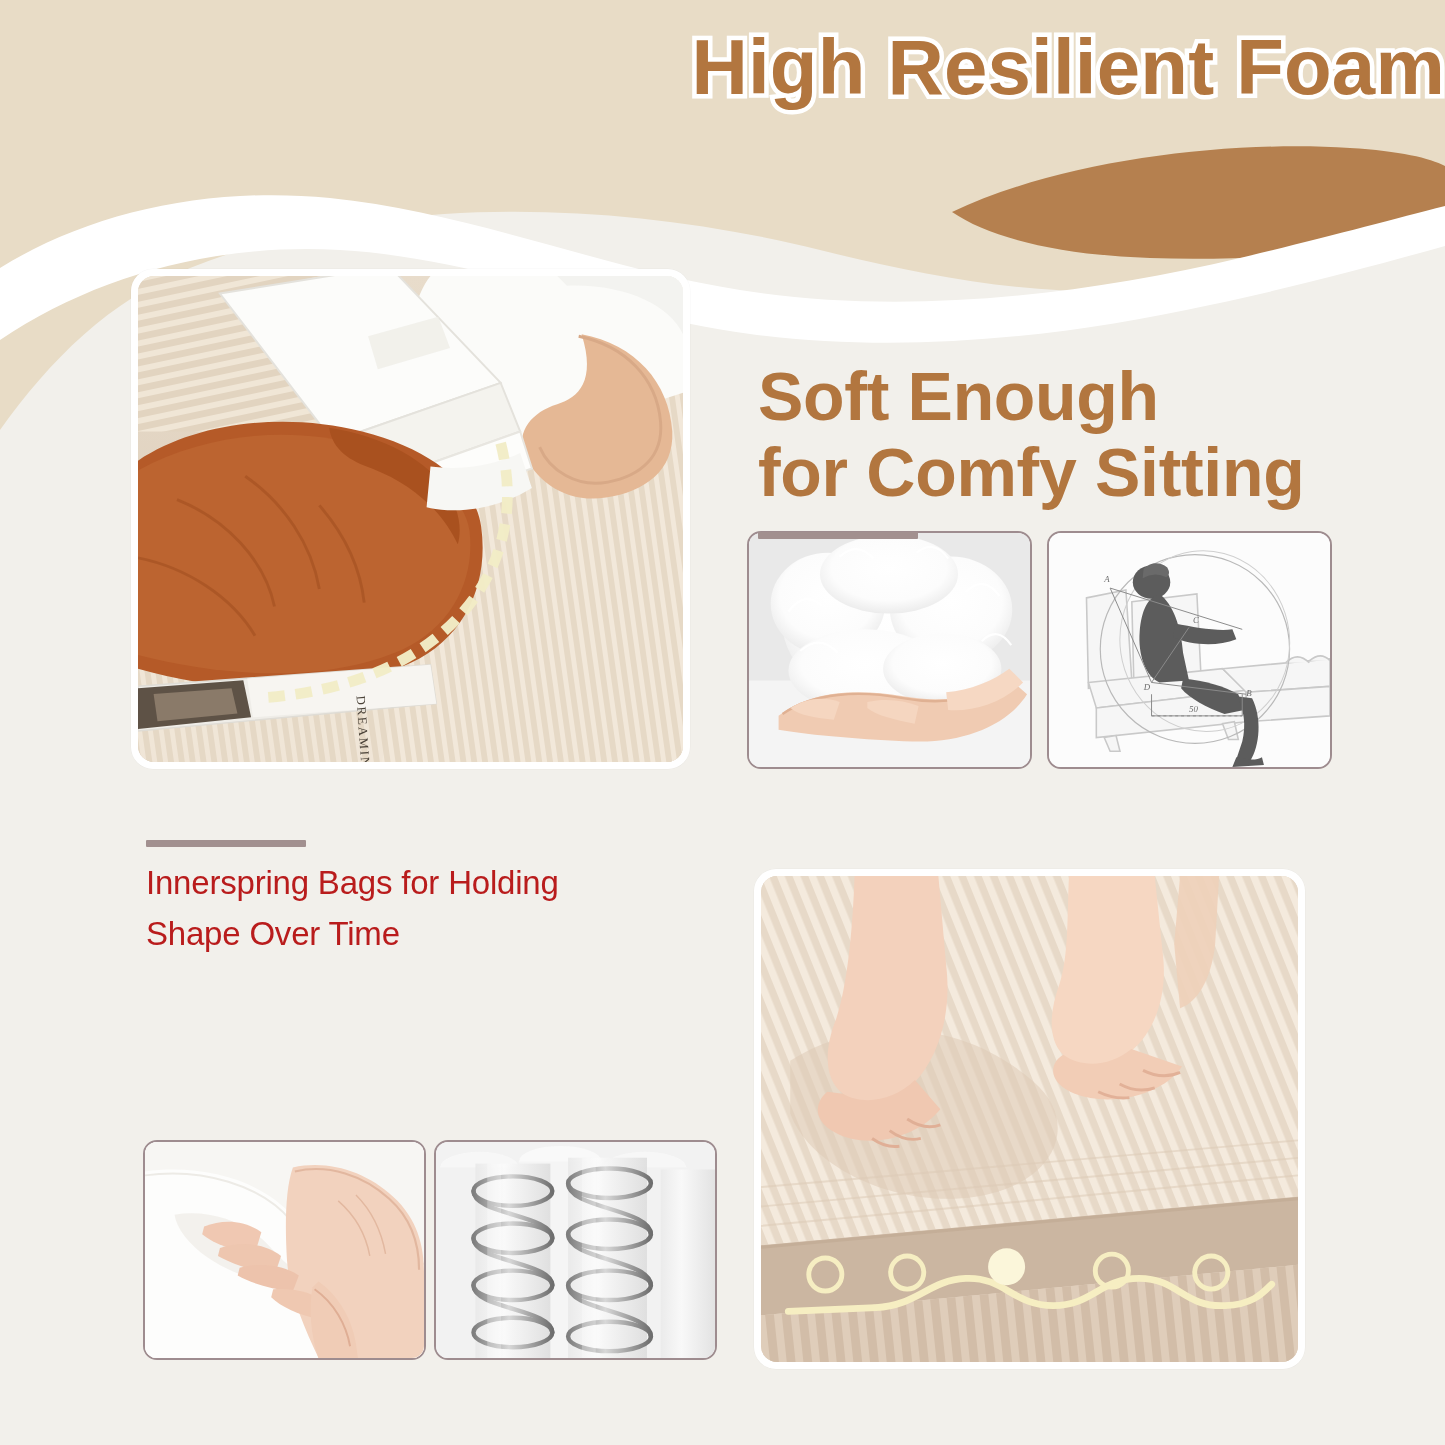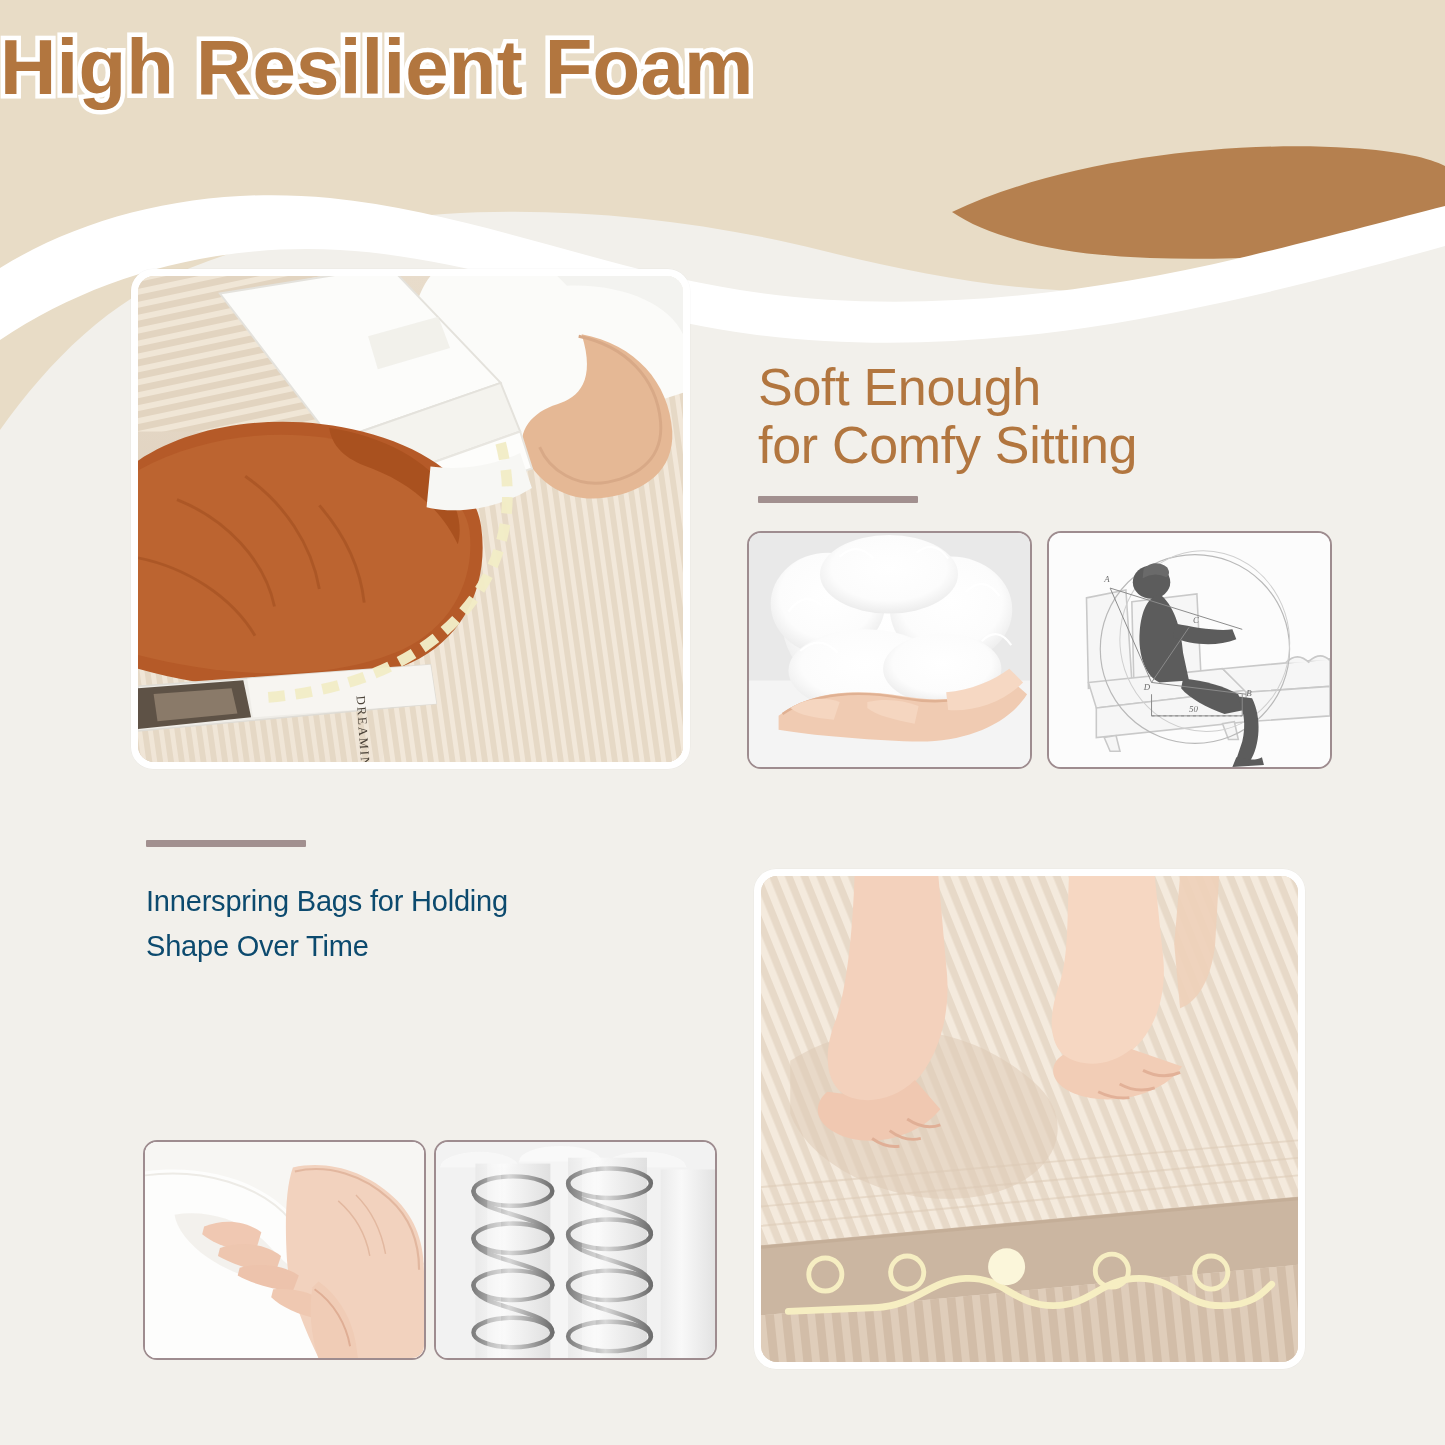--- a/index.html
+++ b/index.html
@@ -10,21 +10,21 @@
     position:relative;
     overflow:hidden;
   }
 
   
   #bg { position:absolute; inset:0; z-index:0; }
 
   
   .title-wrap{
     position:absolute; top:22px; left:0; width:100%;
-    text-align:left; z-index:5;
+    text-align:right; z-index:5;
   }
   .title{
     font-size:78px; font-weight:bold; letter-spacing:0.2px;
     color:#B2763F;
     -webkit-text-stroke:9px #FFFFFF;
     paint-order:stroke fill;
     display:inline-block;
   }
 
   
@@ -57,30 +57,30 @@
   #card-ergo   { left:1047px; top:531px;  width:285px; height:238px; }
   #card-foam   { left:143px;  top:1140px; width:283px; height:220px; }
   #card-spring { left:434px;  top:1140px; width:283px; height:220px; }
 
   
   .tb{ position:absolute; z-index:5; }
   #tb-soft{ left:758px; top:358px; width:560px; }
   #tb-firm{ left:146px; top:818px; width:560px; }
 
   .heading{
-    font-size:52px; line-height:1.12; color:#B2763F;
-    font-weight:normal; letter-spacing:-0.3px; white-space:pre-line;
+    font-size:68px; line-height:1.12; color:#B2763F;
+    font-weight:bold; letter-spacing:-0.3px; white-space:pre-line;
   }
   .divider{
     width:160px; height:7px; background:#A2908F;
     border-radius:1px; margin-top:22px;
   }
   .body-text{
-    margin-top:32px; font-size:29px; line-height:1.55;
-    color:#0c4a6e; white-space:pre-line; letter-spacing:-0.2px;
+    margin-top:10px; font-size:33px; line-height:1.55;
+    color:#b91c1c; white-space:pre-line; letter-spacing:-0.2px;
   }
 
   
   .fill{ position:absolute; inset:0; width:100%; height:100%; display:block;}
 </style>
 </head>
 <body>
 
 <svg id="bg" viewBox="0 0 1445 1445" preserveAspectRatio="none">
   <rect x="0" y="0" width="1445" height="1445" fill="#F2F0EB"></rect>

